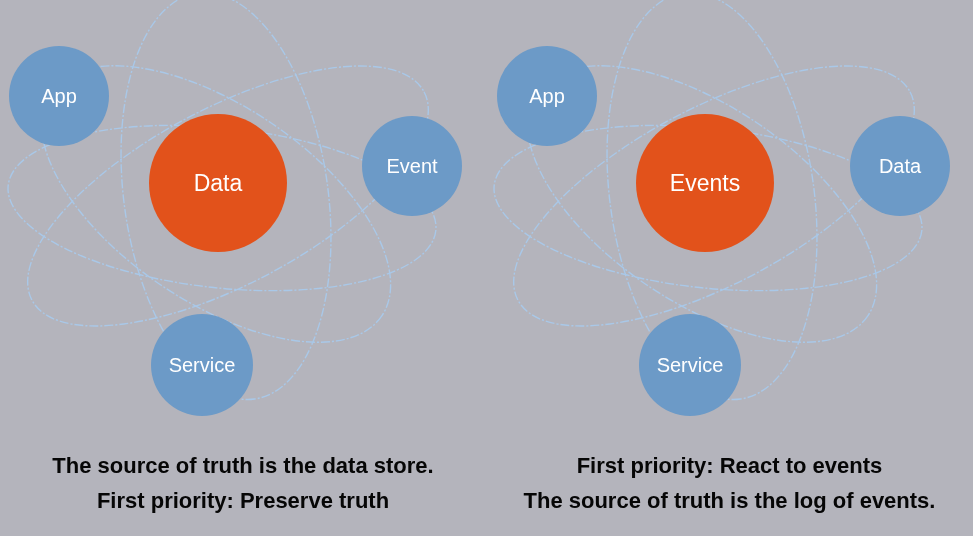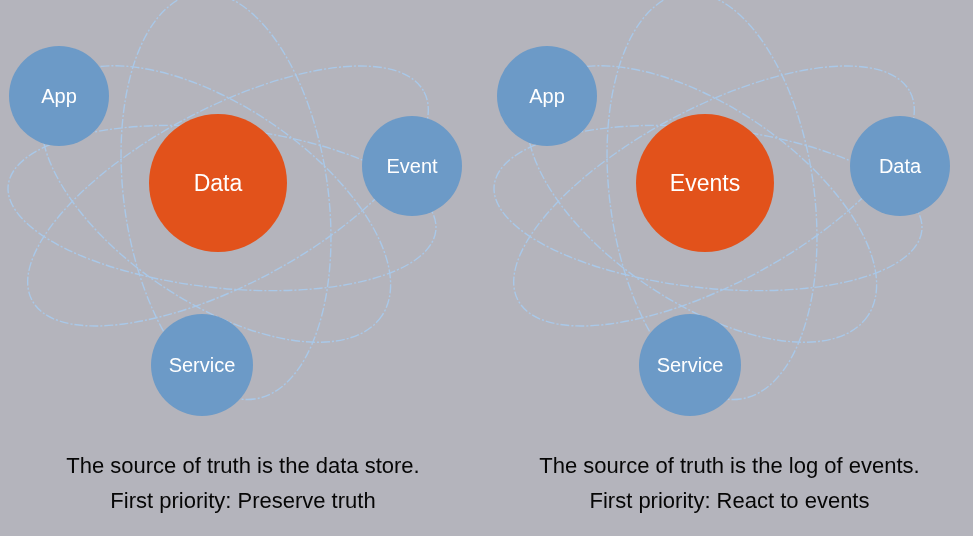--- a/index.html
+++ b/index.html
@@ -42,21 +42,21 @@
   }
   .node-label.center-size { font-size: 23px; }
   .node-label.sat-size { font-size: 20px; }
   .caption {
     position: absolute;
     left: 0;
     right: 0;
     top: 448px;
     text-align: center;
     color: #060606;
-    font-weight: normal;
+    font-weight: bold;
     font-size: 22px;
     line-height: 35px;
   }
 </style>
 </head>
 <body>
 
 <div class="stage">
 
   <section class="panel">
@@ -109,18 +109,18 @@
       <g>
         <circle class="satellite" cx="414" cy="166" r="50"></circle>
         <text class="node-label sat-size" x="414" y="173" text-anchor="middle">Data</text>
       </g>
       <g>
         <circle class="satellite" cx="204" cy="365" r="51"></circle>
         <text class="node-label sat-size" x="204" y="372" text-anchor="middle">Service</text>
       </g>
     </svg>
     <div class="caption">
+      <div>First priority: React to events</div>
       <div>The source of truth is the log of events.</div>
-      <div>First priority: React to events</div>
     </div>
   </section>
 
 </div>
 
 </body></html>

